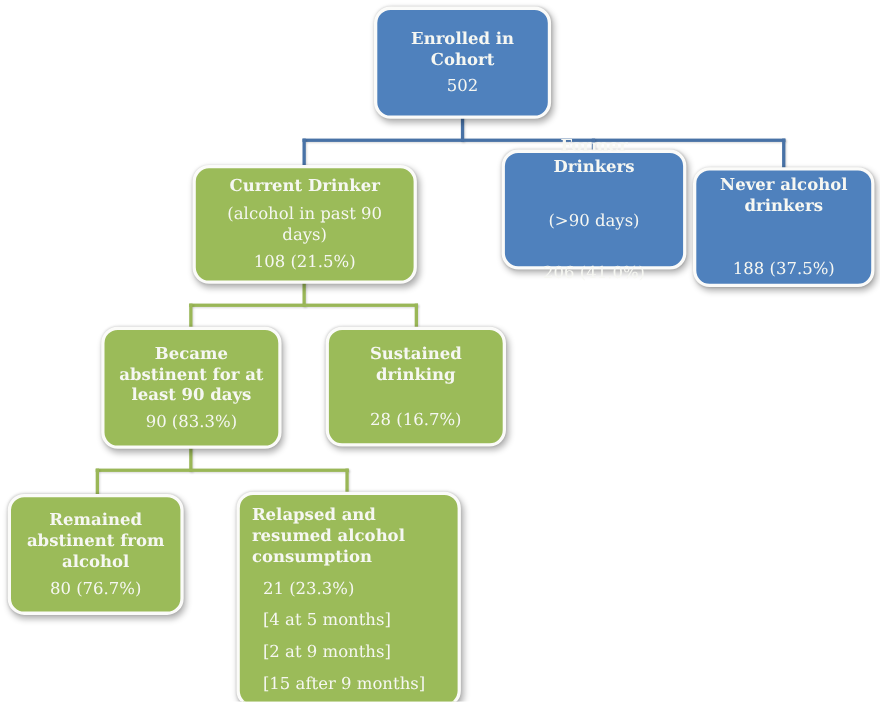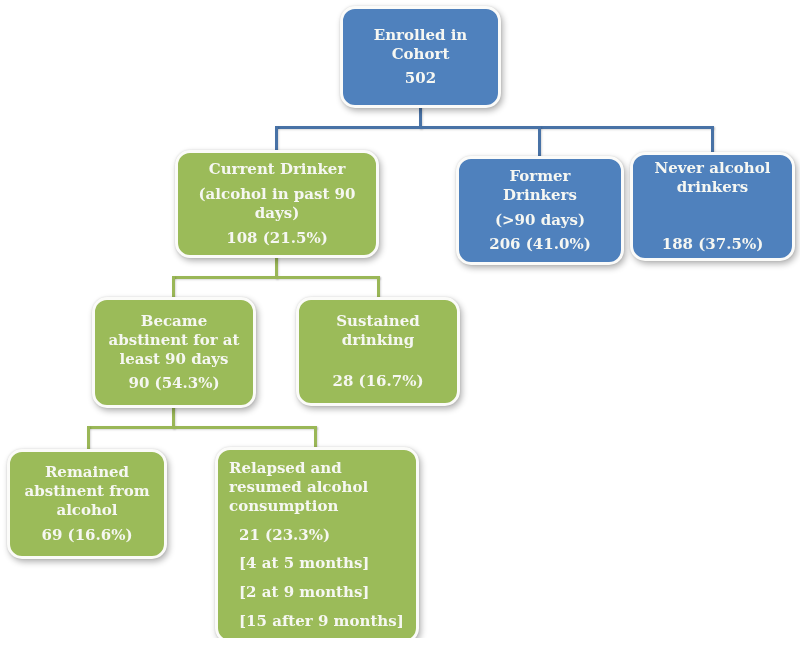--- a/index.html
+++ b/index.html
@@ -36,21 +36,21 @@
     justify-content: center;
     align-items: center;
     text-align: center;
     font-size: 15px;
     line-height: 1.26;
     padding: 6px 12px;
   }
   .node.blue  { background: var(--blue-fill,  #4f81bd); }
   .node.green { background: var(--green-fill, #9bbb59); }
   .node .title { font-weight: bold; }
-  .node .stat  { margin-top: 6px; font-weight: bold; }
+  .node .stat  { margin-top: 6px; font-weight: normal; }
 
   .node.align-left {
     align-items: flex-start;
     text-align: left;
     padding-left: 11px;
   }
   .node.align-left .stat { margin-left: 10px; margin-top: 10px; }
 </style>
 </head>
 <body>
@@ -77,44 +77,44 @@
     <div class="title">Enrolled in Cohort</div>
     <div class="stat">502</div>
   </div>
 
   <div class="node green" style="left:175px; top:150px; width:204px; height:108px;">
     <div class="title">Current Drinker</div>
     <div class="stat">(alcohol in past 90 days)</div>
     <div class="stat">108 (21.5%)</div>
   </div>
 
-  <div class="node blue" style="left:456px; top:156px; width:168px; height:109px;">
+  <div class="node blue" style="left:456px; top:136px; width:168px; height:109px;gap:24px;">
     <div class="title">Former Drinkers</div>
     <div class="stat">(&gt;90 days)</div>
     <div class="stat">206 (41.0%)</div>
   </div>
 
   <div class="node blue" style="left:630px; top:152px; width:165px; height:109px;gap:32px;">
     <div class="title">Never alcohol drinkers</div>
     <div class="stat">188 (37.5%)</div>
   </div>
 
   <div class="node green" style="left:92px; top:297px; width:164px; height:111px;">
     <div class="title">Became abstinent for at least 90 days</div>
-    <div class="stat">90 (54.3%)</div>
+    <div class="stat">90 (83.3%)</div>
   </div>
 
   <div class="node green" style="left:296px; top:297px; width:164px; height:109px;gap:16px;">
     <div class="title">Sustained drinking</div>
     <div class="stat">28 (16.7%)</div>
   </div>
 
   <div class="node green" style="left:7px; top:449px; width:160px; height:110px;">
     <div class="title">Remained abstinent from alcohol</div>
-    <div class="stat">69 (16.6%)</div>
+    <div class="stat">80 (76.7%)</div>
   </div>
 
   <div class="node green align-left" style="left:215px; top:447px; width:204px; height:196px;justify-content:center;">
     <div class="title">Relapsed and resumed alcohol consumption</div>
     <div class="stat">21 (23.3%)</div>
     <div class="stat">[4 at 5 months]</div>
     <div class="stat">[2 at 9 months]</div>
     <div class="stat">[15 after 9 months]</div>
   </div>
 

